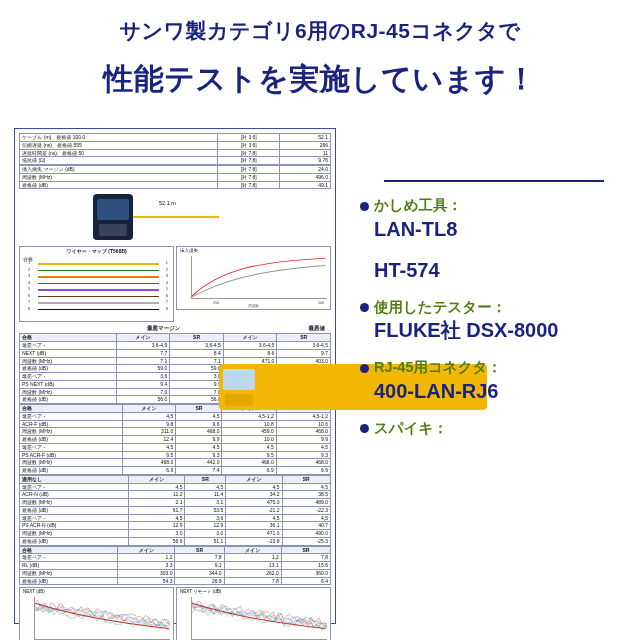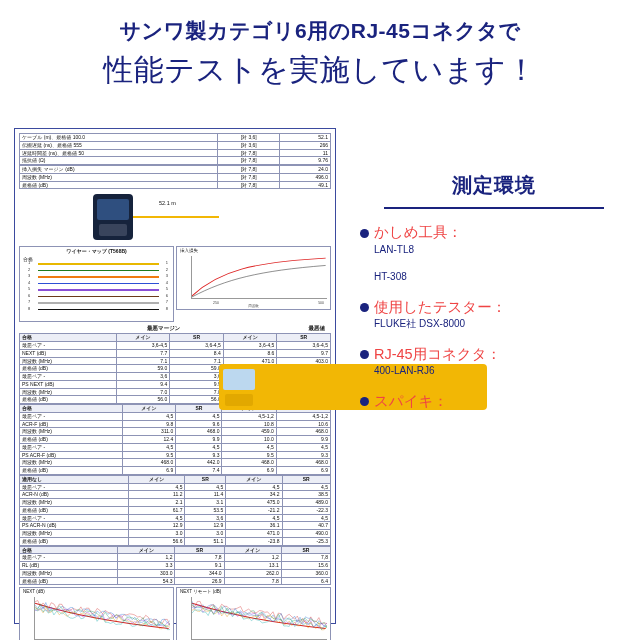--- a/index.html
+++ b/index.html
@@ -3,21 +3,21 @@
 <meta charset="utf-8">
 <style>
   html,body{margin:0;padding:0;}
   body{width:640px;height:640px;background:#ffffff;font-family:"Liberation Sans",sans-serif;overflow:hidden;}
 
   .page{position:relative;width:640px;height:640px;}
 
   
   .headline{position:absolute;left:0;top:18px;width:640px;text-align:center;}
   .hl1{font-size:21px;font-weight:bold;color:#1a237e;letter-spacing:0.5px;line-height:1.25;}
-  .hl2{font-size:30px;font-weight:normal;color:#1a237e;letter-spacing:0.5px;line-height:1.25;margin-top:7px;}
+  .hl2{font-size:30px;font-weight:bold;color:#1a237e;letter-spacing:0.5px;line-height:1.25;margin-top:16px;}
 
   
   .report{position:absolute;left:14px;top:128px;width:322px;height:496px;background:#fff;border:1px solid #3b4a9e;box-sizing:border-box;padding:4px;}
   .rpt-inner{width:100%;height:100%;position:relative;font-size:5px;color:#111;}
 
   table.grid{border-collapse:collapse;width:100%;font-size:5px;line-height:1.35;}
   table.grid td,table.grid th{border:0.5px solid #8d93b5;padding:0px 2px;white-space:nowrap;}
   .thead td{background:#eceef6;font-weight:bold;}
   .secttl{font-weight:bold;background:#e7eaf4;}
   .ctr{text-align:center;}
@@ -52,22 +52,22 @@
   .mchart .mt{position:absolute;left:3px;top:1px;font-size:4.5px;}
   .mchart .plot{position:absolute;left:14px;right:3px;top:9px;bottom:10px;border-left:0.5px solid #999;border-bottom:0.5px solid #999;overflow:hidden;}
   .mchart .xl{position:absolute;bottom:1px;width:100%;text-align:center;font-size:3.5px;color:#444;}
   .mchart .tk{position:absolute;bottom:4px;font-size:3.5px;color:#444;}
 
   
   .right{position:absolute;left:360px;top:172px;width:268px;}
   .rtitle{font-size:20px;color:#1a237e;font-weight:bold;text-align:center;letter-spacing:1px;}
   .rline{height:2px;background:#1a237e;margin:8px 24px 14px;}
   .item{margin-bottom:14px;}
-  .item .l1{font-size:14.5px;color:#ef4444;font-weight:normal;line-height:1.35;}
-  .item .l2{font-size:10px;color:#1a237e;font-weight:normal;line-height:1.35;padding-left:14px;}
+  .item .l1{font-size:14.5px;color:#4d7c0f;font-weight:bold;line-height:1.35;}
+  .item .l2{font-size:20px;color:#1a237e;font-weight:bold;line-height:1.35;padding-left:14px;}
   .bullet{display:inline-block;width:9px;height:9px;border-radius:50%;background:#1a237e;margin-right:5px;vertical-align:middle;}
 </style>
 </head>
 <body>
 
 <div class="page">
 
   <div class="headline">
     <div class="hl1">サンワ製カテゴリ6用のRJ-45コネクタで</div>
     <div class="hl2">性能テストを実施しています！</div>
@@ -451,29 +451,28 @@
                 <path d="M0,12.505319787379973 L2,11.818590534979425 L4,13.549813957475996 L6,13.658866598079562 L8,10.957476851851853 L10,13.33144718792867 L12,13.62954303840878 L14,12.219048353909464 L16,16.207987825788752 L18,15.334015775034295 L20,11.51997170781893 L22,18.09610253772291 L24,14.688951474622773 L26,18.776913580246912 L28,14.912457990397805 L30,14.611016803840878 L32,15.906540637860084 L34,16.57372085048011 L36,18.016878429355284 L38,19.825519547325104 L40,18.996557784636487 L42,20.823203017832647 L44,19.45051697530864 L46,18.097635459533606 L48,18.946657235939643 L50,17.698199588477365 L52,16.793620541838134 L54,22.303907750342937 L56,17.485234053497944 L58,18.00117969821674 L60,19.811621227709193 L62,21.72828703703704 L64,24.636979595336076 L66,21.386464334705074 L68,26.344025205761316 L70,25.617686899862825 L72,22.945103737997254 L74,27.249115226337448 L76,23.85996827846365 L78,27.404206104252403 L80,27.3602237654321 L82,22.280490397805217 L84,23.680438100137174 L86,29.594017489711934 L88,23.795919924554184 L90,28.690466392318243 L92,29.86716306584362 L94,24.322923525377227 L96,31.35095764746228 L98,31.09632716049383 L100,26.778167866941015 " stroke="#e08a00" fill="none" stroke-width="0.35" opacity="0.85"></path>
                 <path d="M0,15.357227366255145 L2,12.410981652949244 L4,12.379602194787381 L6,12.51926183127572 L8,14.493540809327847 L10,14.262315672153635 L12,17.637314814814815 L14,11.504340706447188 L16,16.71215877914952 L18,12.628052983539096 L20,13.360048010973937 L22,15.645798182441702 L24,14.408143004115226 L26,15.97732938957476 L28,13.979900548696843 L30,18.894251543209876 L32,15.272851508916322 L34,14.63113254458162 L36,15.003045267489712 L38,21.163281035665296 L40,20.516160836762687 L42,19.651190843621396 L44,22.565284636488343 L46,20.55165209190672 L48,21.755354938271605 L50,22.395528978052127 L52,24.654272976680385 L54,24.232204218106993 L56,23.57068072702332 L58,21.74069015775034 L60,22.998405349794236 L62,22.007406550068588 L64,21.727570301783263 L66,20.970625 L68,27.622373113854596 L70,27.531580075445817 L72,28.065529835390947 L74,22.33224708504801 L76,28.069386145404664 L78,26.199786522633744 L80,23.0536951303155 L82,26.257655178326473 L84,25.29006172839506 L86,25.703383916323727 L88,25.013053840877916 L90,28.253022119341562 L92,26.19798010973937 L94,27.25224879972565 L96,31.00533436213992 L98,27.45415037722908 L100,28.89190672153635 " stroke="#00a3a3" fill="none" stroke-width="0.35" opacity="0.85"></path>
               </svg></div>
           </div>
         </div>
 
     </div>
   </div>
 
   <div class="right">
-    <div class="rtitle">測定環境</div>
     <div class="rline"></div>
     <div id="envitems">
         <div class="item">
           <div class="l1"><span class="bullet"></span><span>かしめ工具：</span></div>
           <div class="l2">LAN-TL8</div>
         </div>
         <div class="item">
-          <div class="l2">HT-308</div>
+          <div class="l2">HT-574</div>
         </div>
         <div class="item">
           <div class="l1"><span class="bullet"></span><span>使用したテスター：</span></div>
           <div class="l2">FLUKE社 DSX-8000</div>
         </div>
         <div class="item">
           <div class="l1"><span class="bullet"></span><span>RJ-45用コネクタ：</span></div>
           <div class="l2">400-LAN-RJ6</div>
         </div>
         <div class="item">

